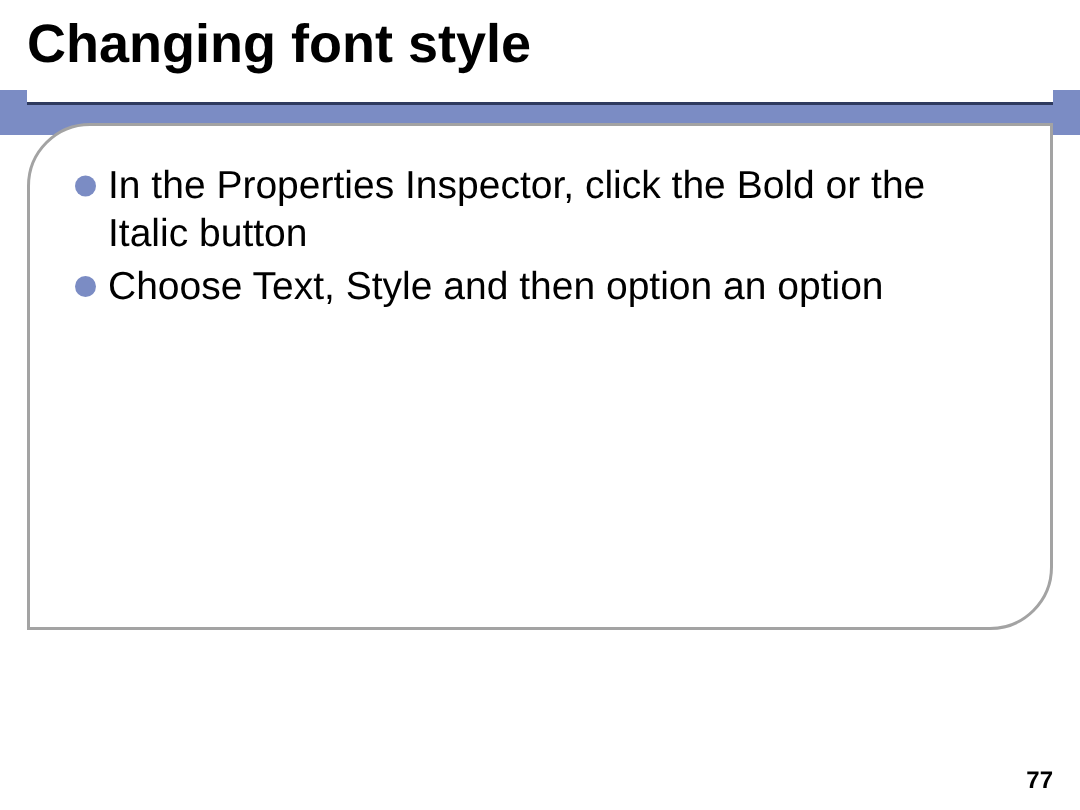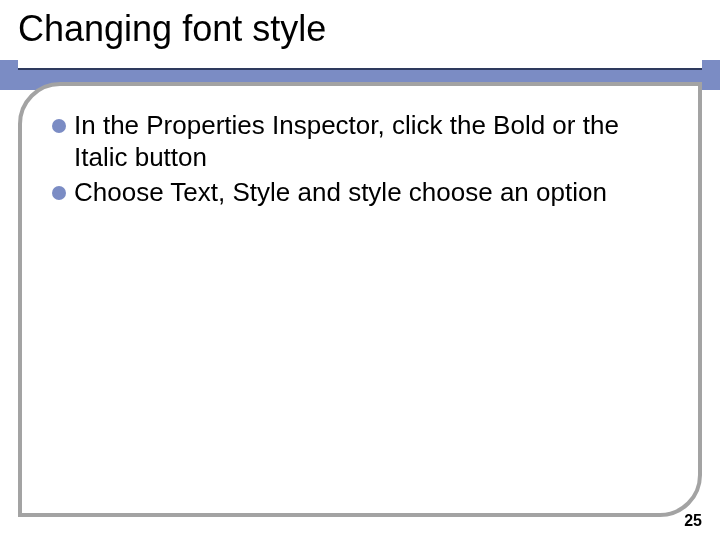--- a/index.html
+++ b/index.html
@@ -18,21 +18,21 @@
     box-sizing: border-box;
   }
   .header {
     position: relative;
     padding: 8px 0 0 18px;
     height: 70px;
   }
   .title {
     font-size: 36px;
     color: #000000;
-    font-weight: normal;
+    font-weight: bold;
     margin: 0;
     padding: 0;
   }
   .purple-band {
     position: absolute;
     top: 60px;
     left: 0;
     width: 720px;
     height: 30px;
     background: #7b8cc4;
@@ -54,23 +54,23 @@
     width: 684px;
     height: 2px;
     background: #2e3a5e;
     z-index: 2;
   }
   .content-card {
     position: absolute;
     top: 82px;
     left: 18px;
     width: 684px;
-    height: 435px;
+    height: 338px;
     background: #ffffff;
-    border: 4px solid #a3a3a3;
+    border: 2px solid #a3a3a3;
     border-top-left-radius: 42px;
     border-bottom-right-radius: 42px;
     box-sizing: border-box;
     z-index: 3;
     padding: 24px 30px 20px 30px;
   }
   .body-text {
     font-size: 26px;
     line-height: 1.22;
     color: #000;
@@ -122,20 +122,20 @@
   <div class="content-card">
 
     <div class="bullet-row body-text">
       <span class="bullet-dot"></span>
       <span class="bullet-text">In the Properties Inspector, click the Bold or the Italic button</span>
     </div>
 
 
     <div class="bullet-row body-text">
       <span class="bullet-dot"></span>
-      <span class="bullet-text">Choose Text, Style and style choose an option</span>
+      <span class="bullet-text">Choose Text, Style and then option an option</span>
     </div>
 
   </div>
 
-  <div class="page-number">25</div>
+  <div class="page-number">77</div>
 
 </div>
 
 </body></html>

